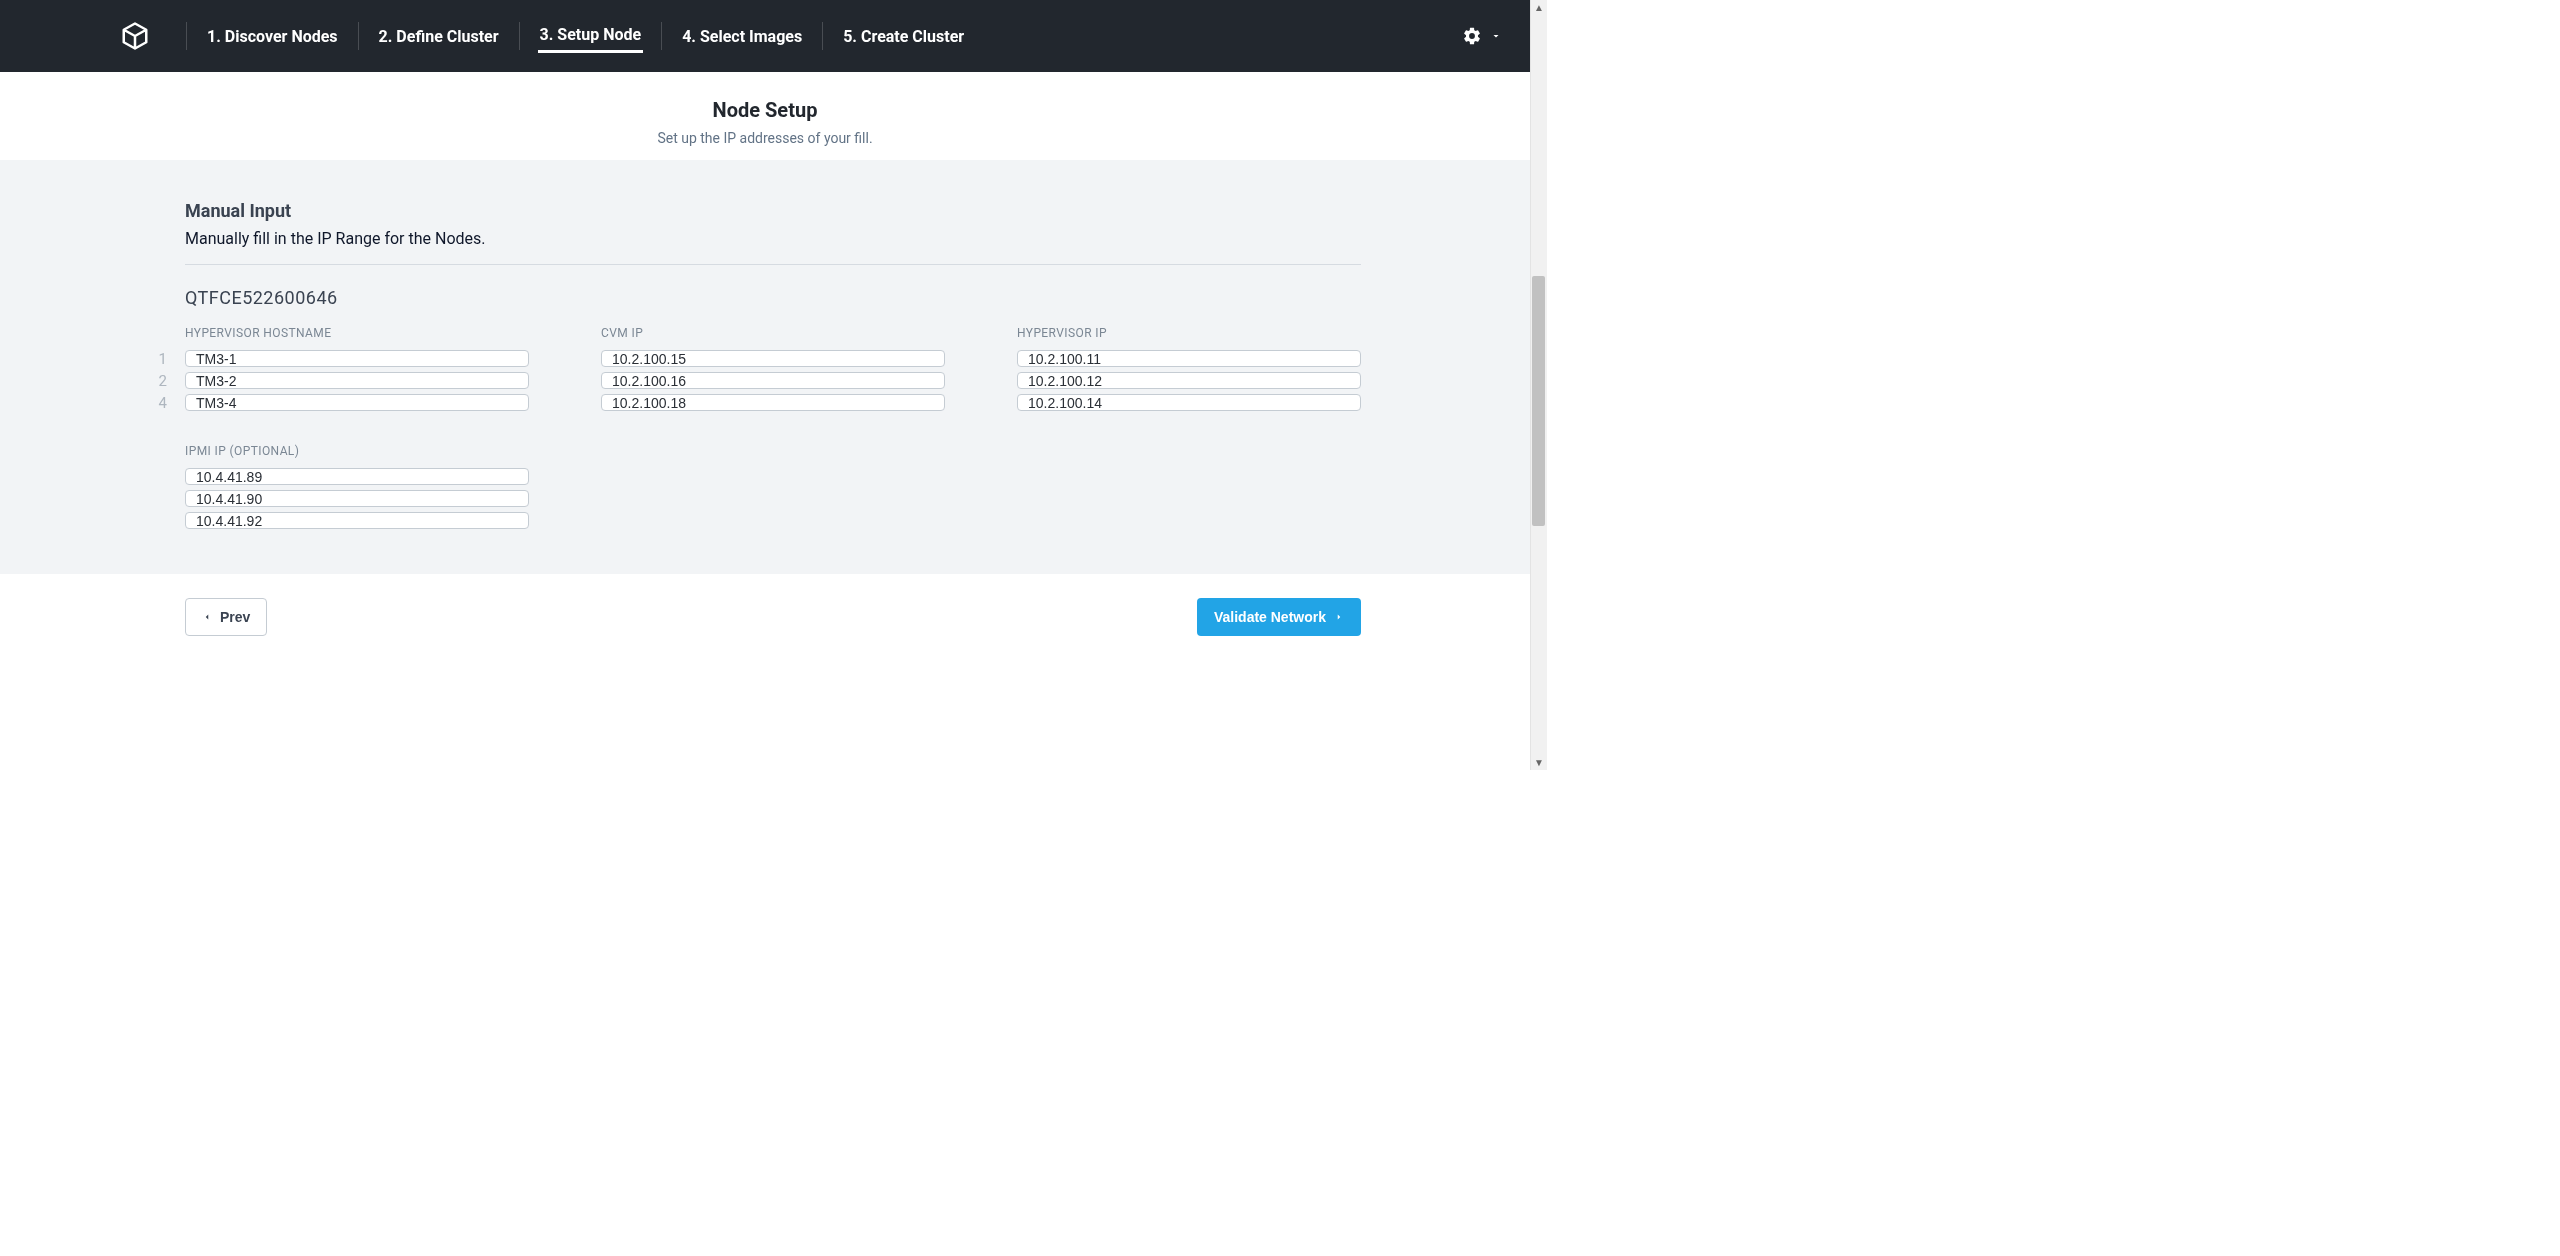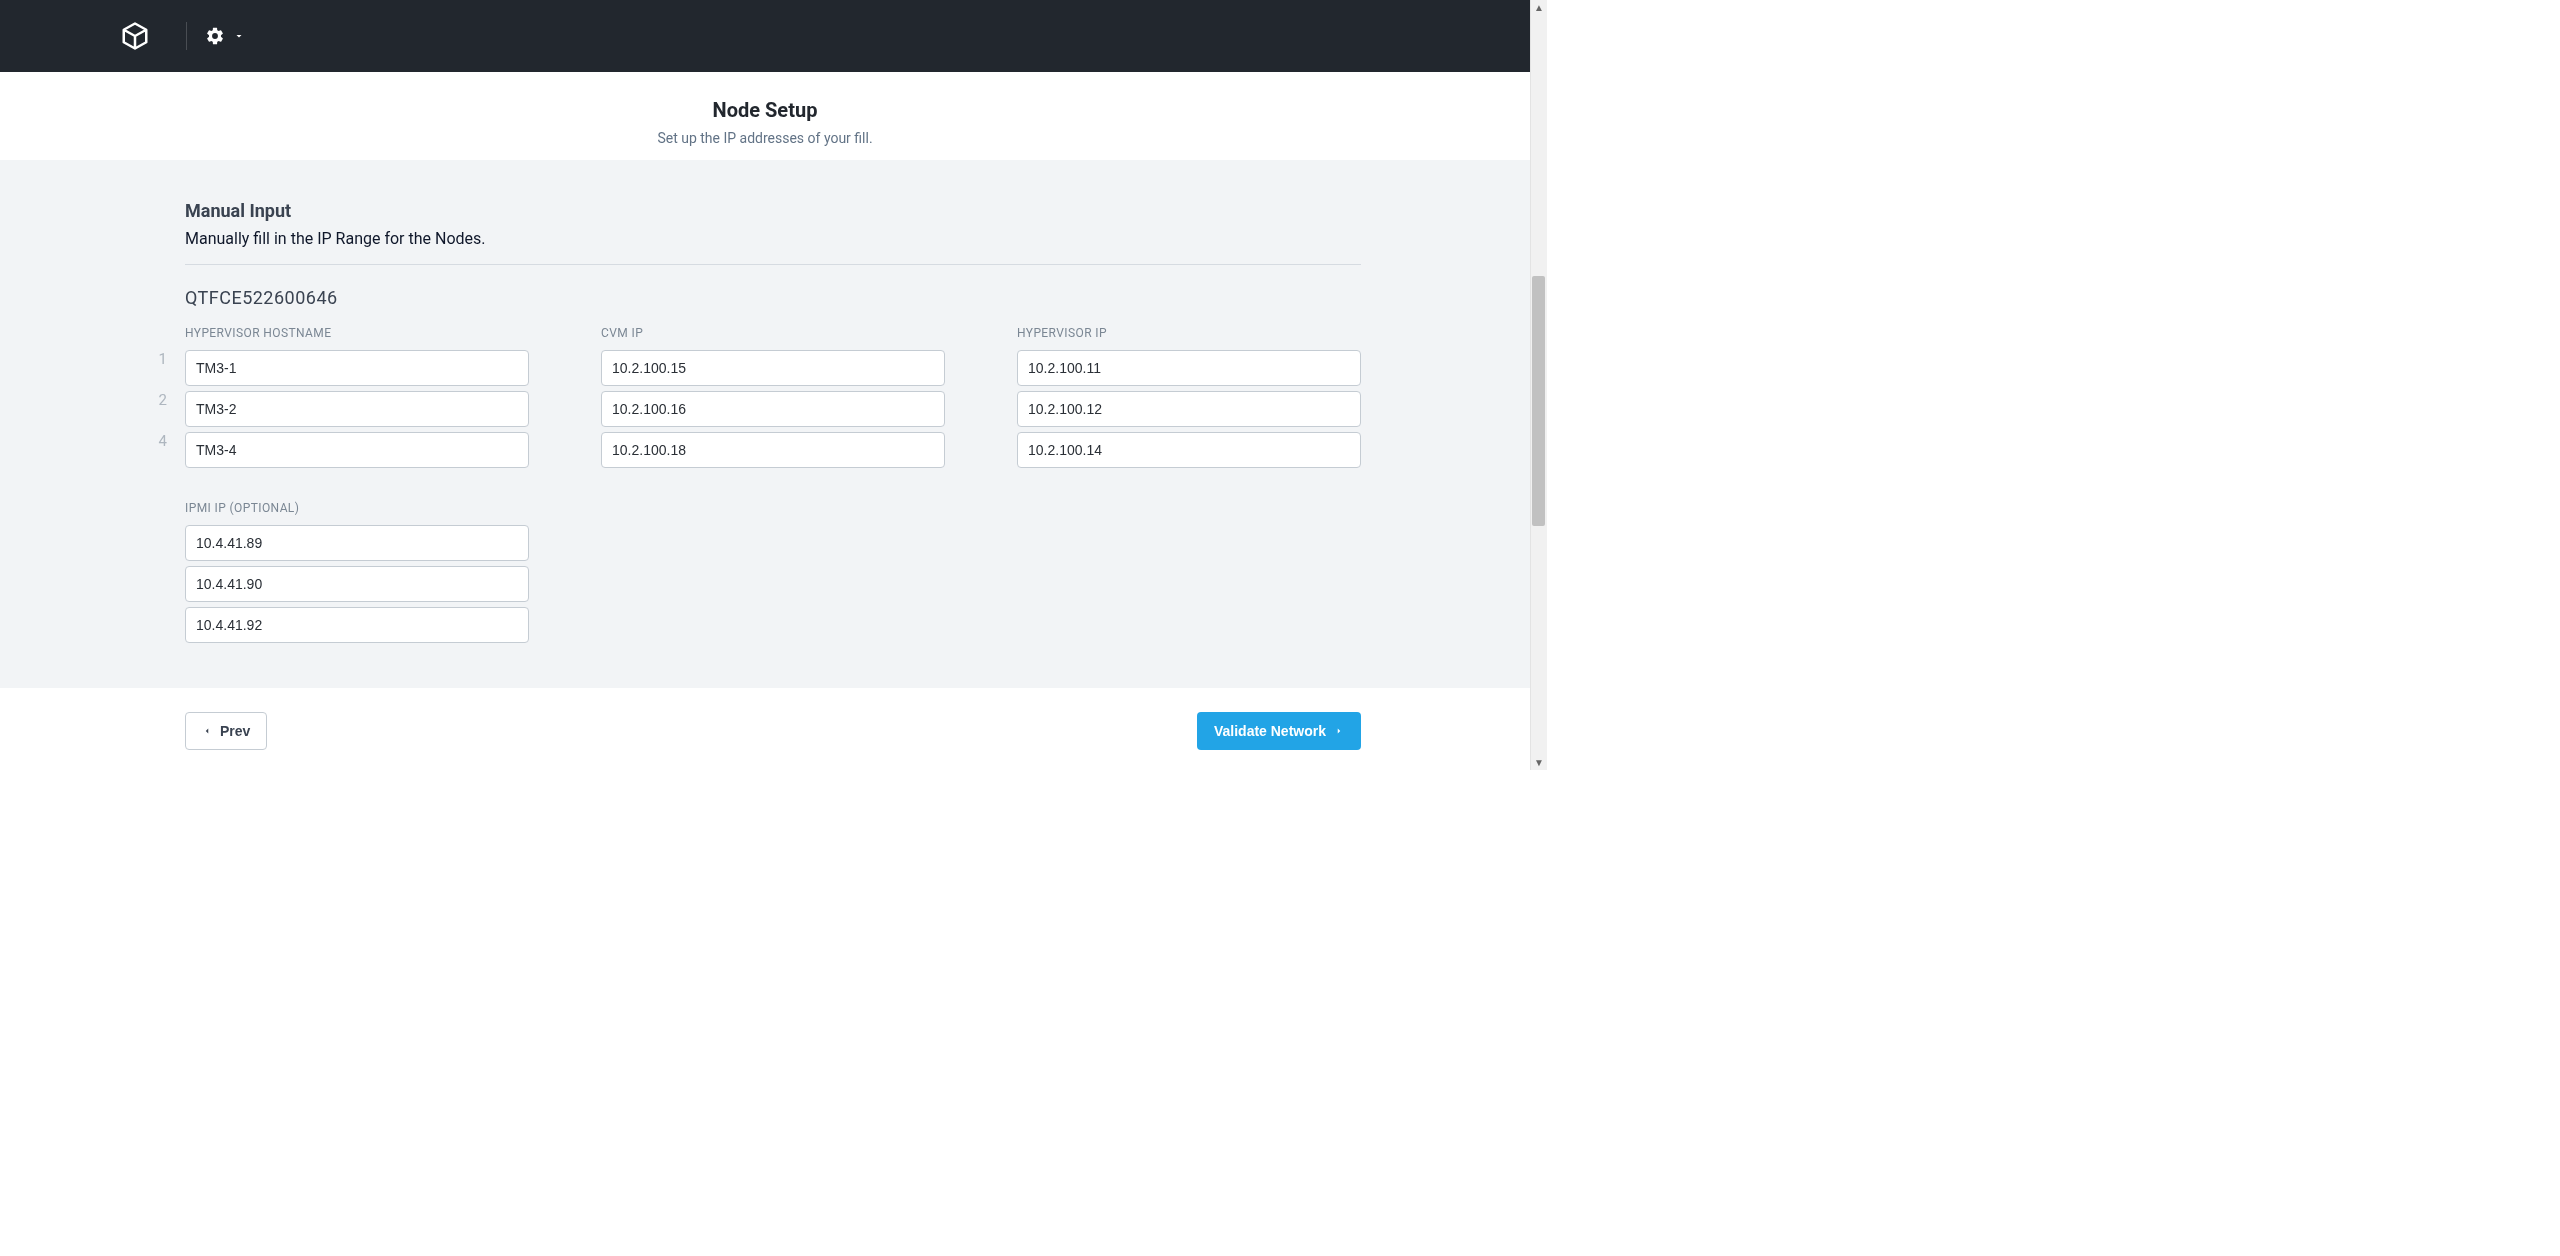--- a/index.html
+++ b/index.html
@@ -128,21 +128,21 @@
     }
     .col-label {
       font-size: 12px;
       letter-spacing: 0.4px;
       color: #7b8794;
       margin-bottom: 10px;
       text-transform: uppercase;
     }
     .field {
       width: 344px;
-      height: 36px;
+      height: 17px;
       border: 1px solid #c5ccd3;
       border-radius: 4px;
       background: #ffffff;
       padding: 0 10px;
       font-size: 14px;
       color: #2a2f36;
       margin-bottom: 5px;
       display: block;
     }
     .row-num {
@@ -227,20 +227,31 @@
 
     <div class="header">
       <div class="logo-wrap">
         <span class="logo-icon">
           <svg viewBox="0 0 24 24">
               <path fill="none" stroke="#fff" stroke-width="2" stroke-linejoin="round" d="M12 2 L21 7 L21 17 L12 22 L3 17 L3 7 Z M3 7 L12 12 L21 7 M12 12 L12 22"></path>
             </svg>
         </span>
       </div>
       <div class="divider"></div>
+      <div class="steps">
+        <span class="step">1. Discover Nodes</span>
+        <div class="divider"></div>
+        <span class="step">2. Define Cluster</span>
+        <div class="divider"></div>
+        <span class="step active">3. Setup Node</span>
+        <div class="divider"></div>
+        <span class="step">4. Select Images</span>
+        <div class="divider"></div>
+        <span class="step">5. Create Cluster</span>
+      </div>
       <div class="header-right">
         <span class="gear-icon">
           <svg viewBox="0 0 24 24">
               <path d="M19.14,12.94a7.14,7.14,0,0,0,.05-.94,7.14,7.14,0,0,0-.05-.94l2.11-1.65a.5.5,0,0,0,.12-.64l-2-3.46a.5.5,0,0,0-.61-.22l-2.49,1a7,7,0,0,0-1.63-.94L14.5,2.5A.5.5,0,0,0,14,2H10a.5.5,0,0,0-.5.42L9.36,5.15a7,7,0,0,0-1.63.94l-2.49-1a.5.5,0,0,0-.61.22l-2,3.46a.5.5,0,0,0,.12.64L4.86,11.06a7.14,7.14,0,0,0-.05.94,7.14,7.14,0,0,0,.05.94L2.75,14.59a.5.5,0,0,0-.12.64l2,3.46a.5.5,0,0,0,.61.22l2.49-1a7,7,0,0,0,1.63.94l.14,2.65A.5.5,0,0,0,10,22h4a.5.5,0,0,0,.5-.42l.14-2.65a7,7,0,0,0,1.63-.94l2.49,1a.5.5,0,0,0,.61-.22l2-3.46a.5.5,0,0,0-.12-.64ZM12,15.5A3.5,3.5,0,1,1,15.5,12,3.5,3.5,0,0,1,12,15.5Z"></path>
             </svg>
         </span>
         <span class="chev-down">
           <svg viewBox="0 0 24 24">
               <path d="M7 10l5 5 5-5z"></path>
             </svg>

